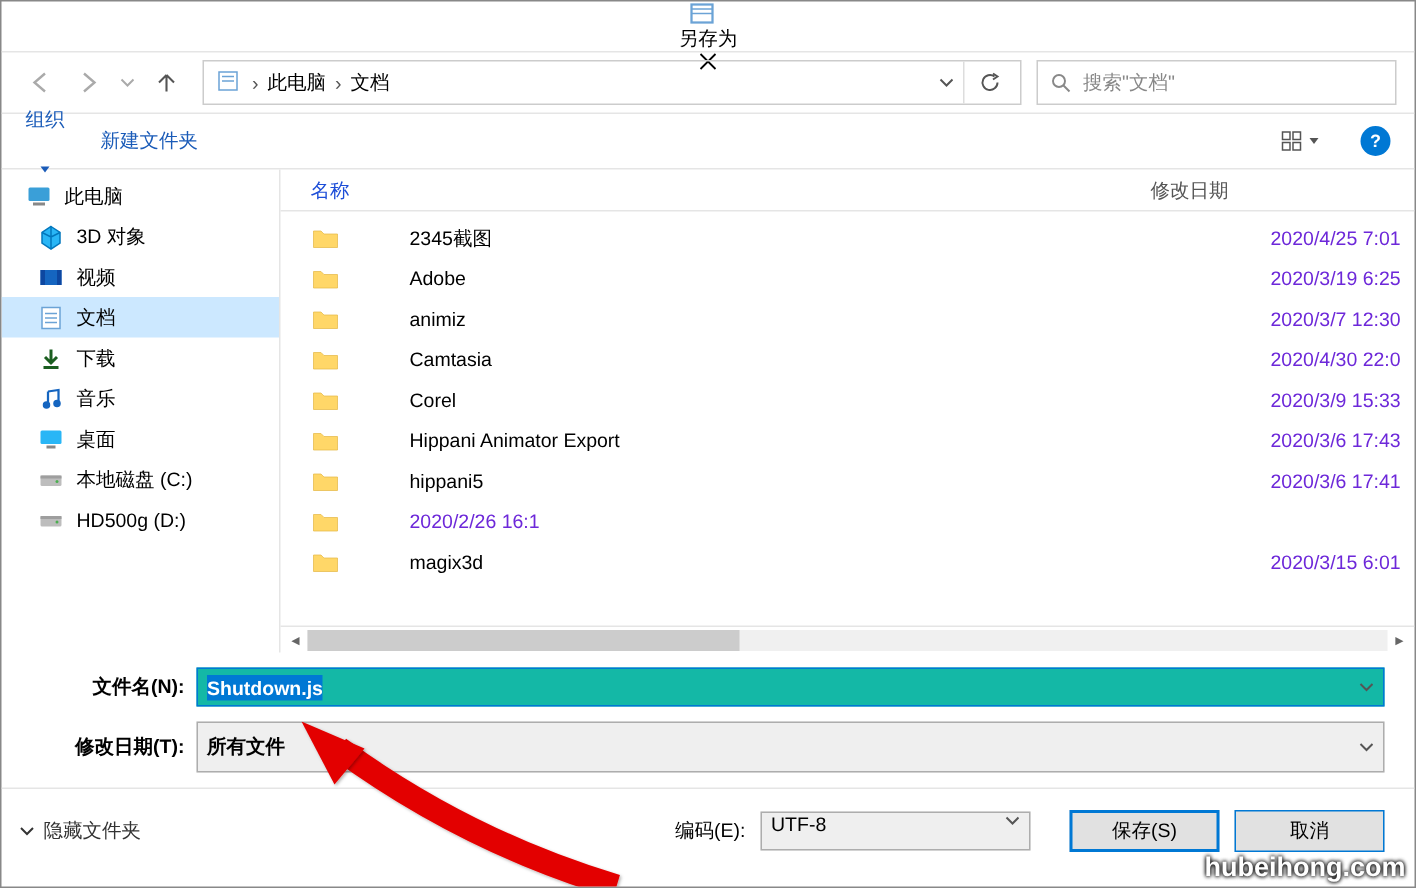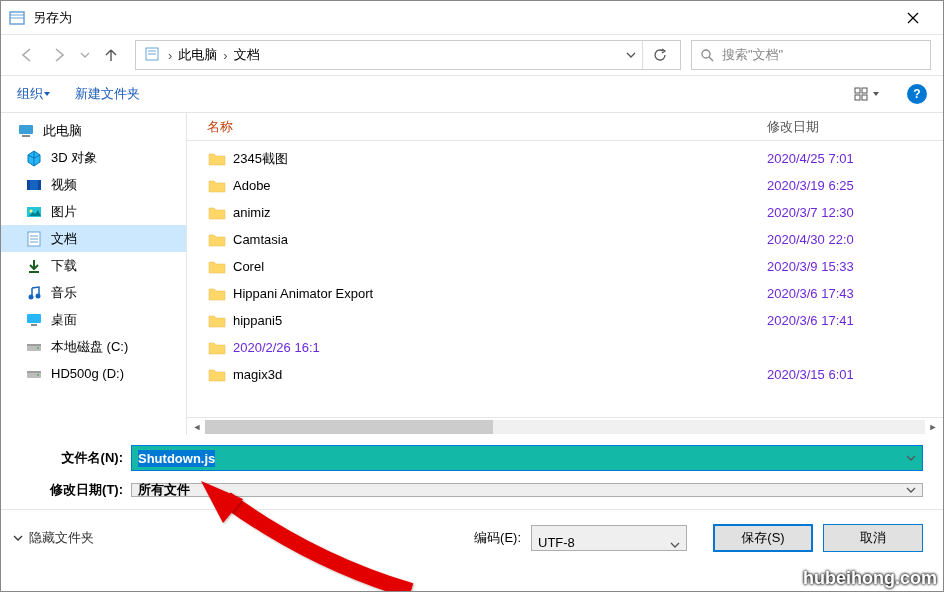--- a/index.html
+++ b/index.html
@@ -1,67 +1,67 @@
 <!DOCTYPE html>
 <html><head>
 <meta charset="utf-8">
 <style>
 * { box-sizing: border-box; margin: 0; padding: 0; font-family: "Microsoft YaHei", "Segoe UI", sans-serif; font-size: 13px; }
 body { width: 944px; height: 592px; background: #fff; position: relative; overflow: hidden; border: 1px solid #888; }
-.titlebar { height: 34px; display: flex; align-items: center; padding: 0 8px; border-bottom: 1px solid #e5e5e5; }
+.titlebar { height: 34px; display: flex; align-items: center; padding: 0 8px; border-bottom: 1px solid #e5e5e5; flex-direction: column; }
 .titlebar-icon { width: 16px; height: 16px; margin-right: 8px; }
 .titlebar-title { flex: 1; font-size: 13px; color: #000; }
 .close-btn { width: 44px; height: 30px; display: flex; align-items: center; justify-content: center; cursor: pointer; }
 .nav-row { height: 40px; display: flex; align-items: center; padding: 6px 12px; gap: 4px; }
 .nav-arrow { width: 28px; height: 28px; display: flex; align-items: center; justify-content: center; color: #888; }
 .nav-arrow.active { color: #000; }
 .address { flex: 1; height: 30px; border: 1px solid #ccc; display: flex; align-items: center; padding: 0 4px; margin: 0 6px; }
 .address-icon { width: 18px; height: 18px; margin: 0 4px; }
 .crumb { padding: 0 4px; }
 .crumb-sep { padding: 0 2px; color: #555; }
 .dropdown-chevron { margin-left: auto; padding: 0 6px; color: #555; }
 .refresh { width: 34px; height: 28px; display: flex; align-items: center; justify-content: center; border-left: 1px solid #ddd; }
 .search { width: 240px; height: 30px; border: 1px solid #ccc; display: flex; align-items: center; padding: 0 8px; color: #888; gap: 8px; }
 .toolbar { height: 38px; display: flex; align-items: center; padding: 0 16px; gap: 24px; border-top: 1px solid #e5e5e5; border-bottom: 1px solid #e5e5e5; }
-.toolbar-item { color: #1a5bb8; cursor: pointer; display: flex; align-items: center; gap: 0; }
+.toolbar-item { color: #1a5bb8; cursor: pointer; display: flex; align-items: center; gap: 20px; flex-direction: column; }
 .tb-spacer { flex: 1; }
 .view-btn { width: 32px; height: 24px; display: flex; align-items: center; justify-content: center; border: 1px solid transparent; gap: 2px; }
 .help-btn { width: 20px; height: 20px; border-radius: 50%; background: #0078d4; color: #fff; display: flex; align-items: center; justify-content: center; font-size: 12px; font-weight: bold; }
 .main { display: flex; height: 322px; }
 .tree { width: 186px; overflow-y: auto; border-right: 1px solid #e5e5e5; padding-top: 4px; }
 .tree-item { height: 27px; display: flex; align-items: center; padding-left: 24px; gap: 8px; cursor: pointer; }
 .tree-item.root { padding-left: 16px; font-weight: normal; }
 .tree-item.selected { background: #cce8ff; }
 .tree-icon { width: 18px; height: 18px; display: inline-block; }
 .content { flex: 1; display: flex; flex-direction: column; }
 .col-headers { height: 28px; display: flex; align-items: center; border-bottom: 1px solid #e5e5e5; padding-left: 20px; }
-.col-name { width: 560px; color: #c2410c; }
+.col-name { width: 560px; color: #1d4ed8; }
 .col-date { color: #555; }
 .file-list { flex: 1; overflow: auto; padding-top: 4px; }
-.file-row { height: 27px; display: flex; align-items: center; padding-left: 20px; }
+.file-row { height: 27px; display: flex; align-items: center; padding-left: 20px; gap: 40px; }
 .file-icon { width: 20px; height: 20px; margin-right: 6px; }
 .file-name { width: 534px; }
 .file-date { color: #6d28d9; }
 .scrollbar-h { height: 18px; border-top: 1px solid #e5e5e5; display: flex; align-items: center; padding: 0 2px; }
 .scroll-arrow { width: 16px; height: 14px; display: flex; align-items: center; justify-content: center; color: #666; font-size: 9px; }
 .scroll-track { flex: 1; height: 14px; background: #f0f0f0; position: relative; }
 .scroll-thumb { position: absolute; left: 0; width: 40%; height: 100%; background: #ccc; }
 .fields { padding: 10px 20px 0 20px; }
 .field-row { display: flex; align-items: center; margin-bottom: 10px; font-weight: bold; }
 .field-label { width: 110px; text-align: right; padding-right: 8px; }
 .field-input { flex: 1; height: 26px; border: 1px solid #0078d4; padding: 0 6px; display: flex; align-items: center; }
 .field-input.filename-sel { background: #14b8a6; }
 .field-input.filename-sel span { background: #0078d4; color: #fff; padding: 1px 0; }
-.field-select { flex: 1; height: 14px; border: 1px solid #adadad; padding: 0 6px; display: flex; align-items: center; background: #efefef; }
+.field-select { flex: 1; height: 34px; border: 1px solid #adadad; padding: 0 6px; display: flex; align-items: center; background: #efefef; }
 .field-select .chev { margin-left: auto; color: #555; }
 .bottom { height: 56px; display: flex; align-items: center; padding: 0 20px 0 12px; gap: 10px; border-top: 1px solid #e5e5e5; margin-top: 8px; }
 .hide-folders { display: flex; align-items: center; gap: 6px; color: #333; cursor: pointer; }
 .bottom-spacer { flex: 1; }
 .enc-label { margin-right: 0; text-align: right; }
-.enc-select { width: 156px; height: 26px; border: 1px solid #adadad; background: #efefef; display: flex; align-items: flex-end; padding: 0 6px; margin-right: 16px; }
+.enc-select { width: 180px; height: 26px; border: 1px solid #adadad; background: #efefef; display: flex; align-items: flex-start; padding: 0 6px; margin-right: 16px; }
 .enc-select .chev { margin-left: auto; color: #555; }
 .btn { width: 100px; height: 28px; border: 1px solid #0078d4; background: #e1e1e1; display: flex; align-items: center; justify-content: center; cursor: pointer; }
 .btn.primary { border: 2px solid #0078d4; align-items: center; }
 .arrow-overlay { position: absolute; left: 170px; top: 480px; pointer-events: none; z-index: 100; }
 .watermark { position: absolute; right: 6px; bottom: 2px; color: #fff; font-weight: bold; font-size: 18px; text-shadow: 0 0 3px #000, 0 0 3px #000; pointer-events: none; }
 svg { display: block; }
 </style>
 </head>
 <body>
 
@@ -187,30 +187,20 @@
         <div class="tree-item">
           <span class="tree-icon">
             <svg width="18" height="18">
               <rect x="2" y="4" width="14" height="10" fill="#1565c0"></rect>
               <rect x="2" y="4" width="3" height="10" fill="#0d47a1"></rect>
               <rect x="13" y="4" width="3" height="10" fill="#0d47a1"></rect>
             </svg>
           </span>
           <span>视频</span>
         </div>
-        <div class="tree-item">
-          <span class="tree-icon">
-            <svg width="18" height="18">
-              <rect x="2" y="4" width="14" height="10" fill="#26c6da"></rect>
-              <circle cx="6" cy="8" r="1.5" fill="#fff176"></circle>
-              <path d="M4 13 L8 9 L10 11 L13 7 L16 13 Z" fill="#00838f"></path>
-            </svg>
-          </span>
-          <span>图片</span>
-        </div>
         <div class="tree-item selected">
           <span class="tree-icon">
             <svg width="18" height="18">
               <rect x="3" y="2" width="12" height="14" fill="#fff" stroke="#6ba3d6"></rect>
               <line x1="5" y1="6" x2="13" y2="6" stroke="#6ba3d6"></line>
               <line x1="5" y1="9" x2="13" y2="9" stroke="#6ba3d6"></line>
               <line x1="5" y1="12" x2="13" y2="12" stroke="#6ba3d6"></line>
             </svg>
           </span>
           <span>文档</span>

